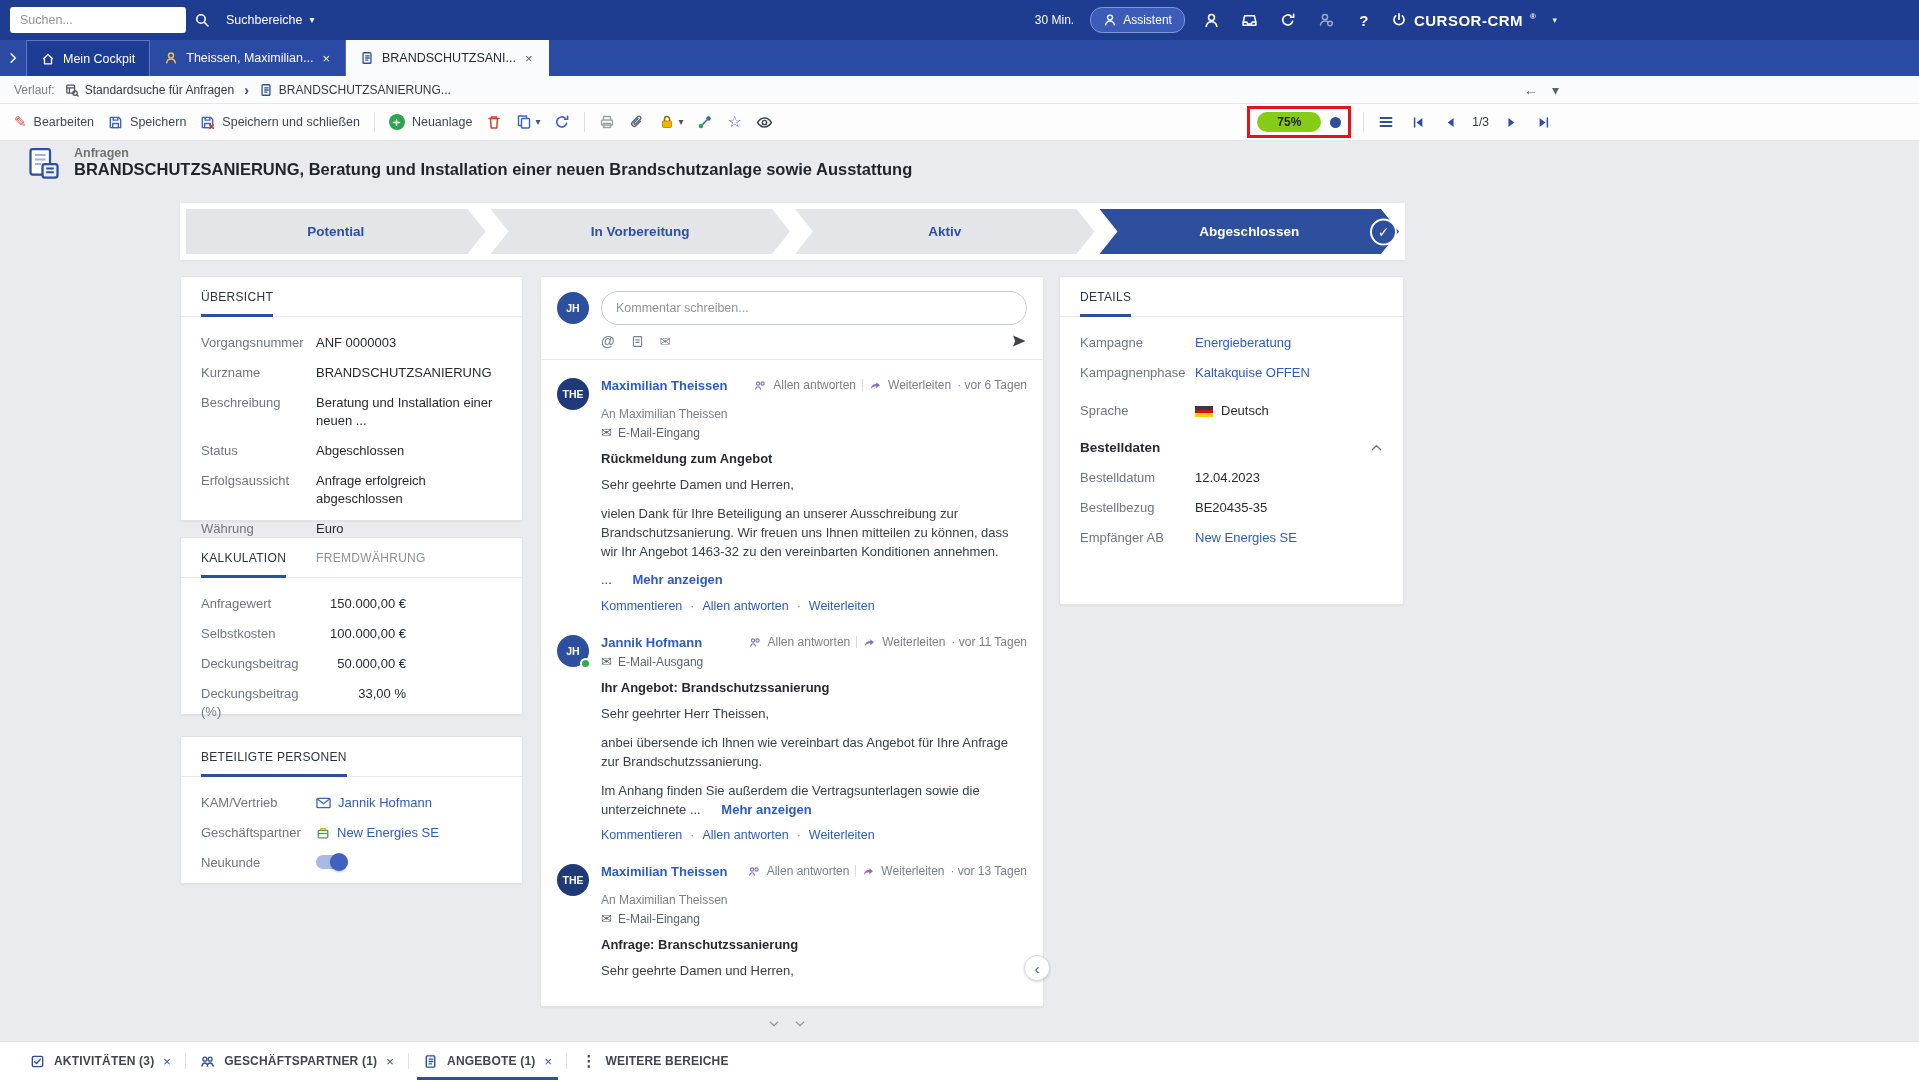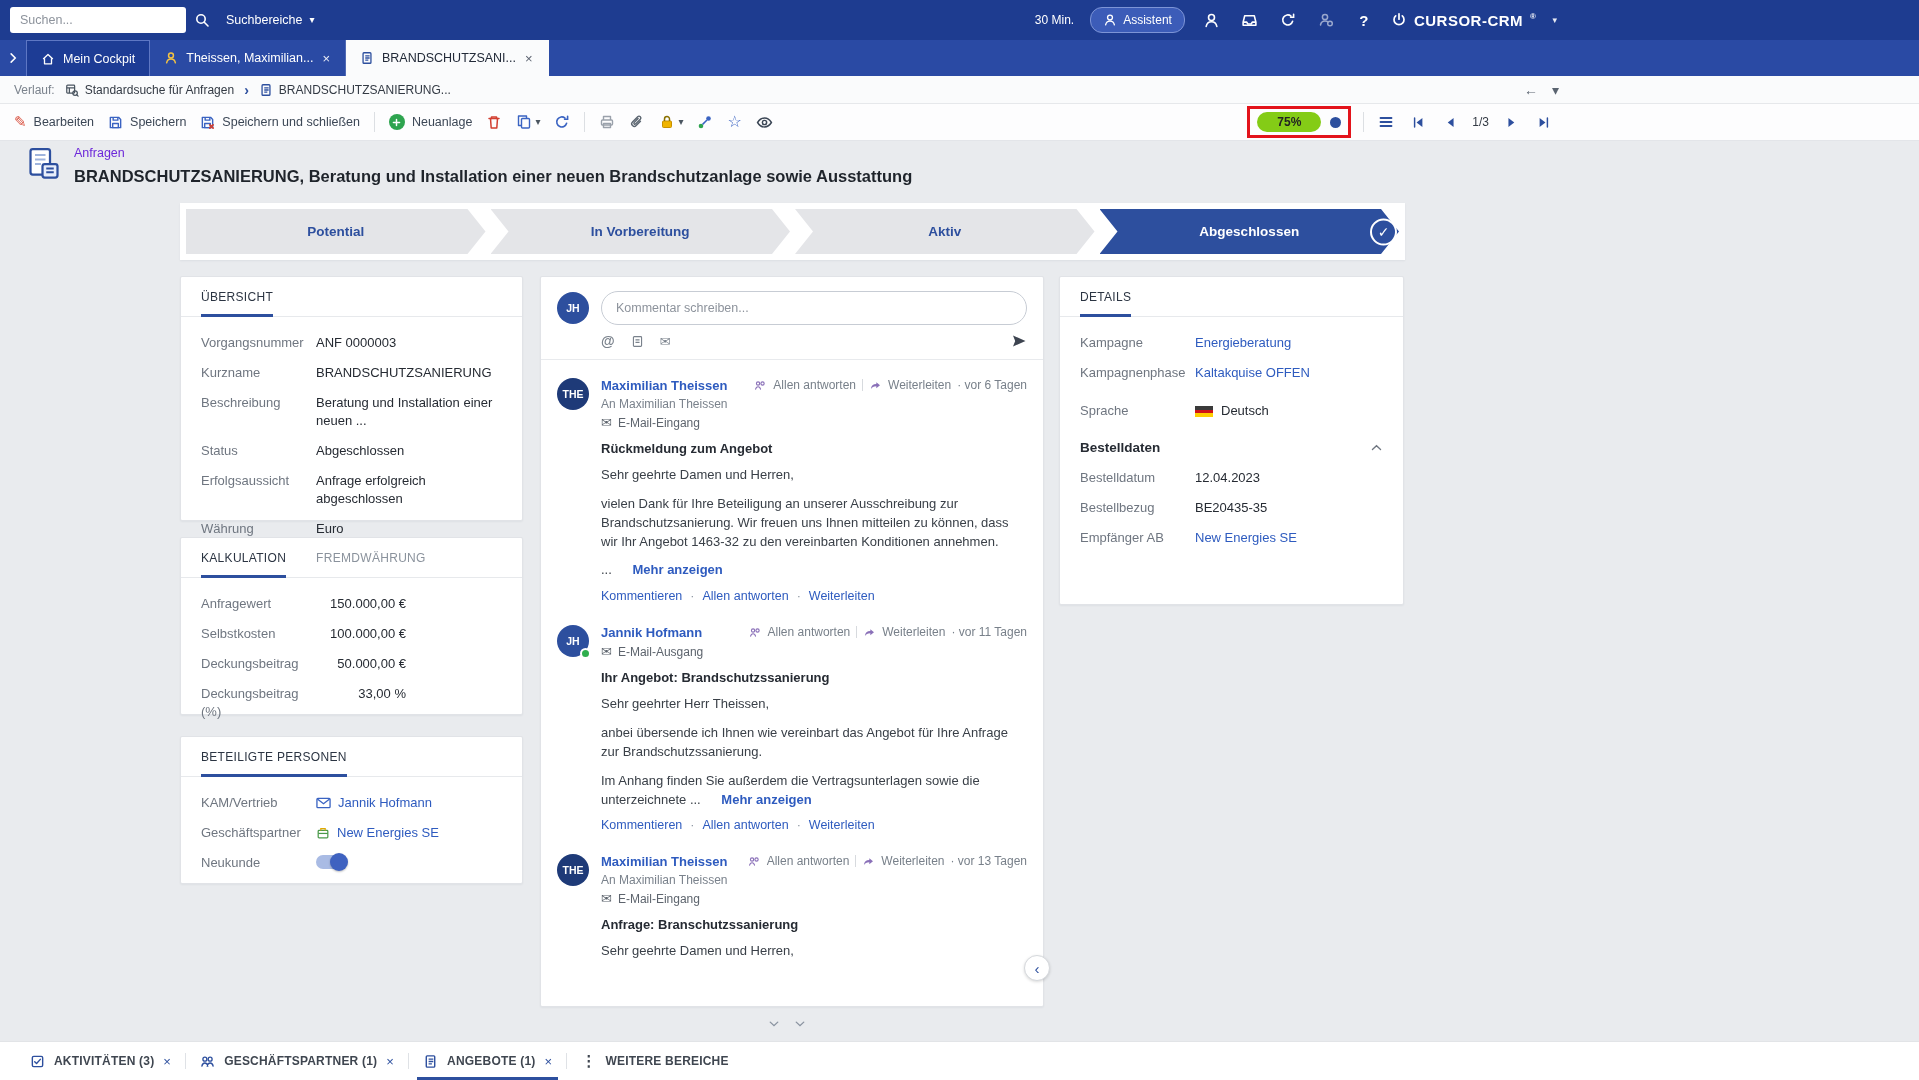--- a/index.html
+++ b/index.html
@@ -54,21 +54,21 @@
   .star { color:#3a63c2; font-size:16px; line-height:1; }
   .toolbar-right { margin-left:auto; display:flex; align-items:center; gap:12px; padding-right:352px; }
   .annotated { display:flex; align-items:center; gap:9px; border:3px solid #e3131b; padding:3px 7px; }
   .progress-badge { display:inline-flex; align-items:center; justify-content:center; min-width:64px; height:20px; border-radius:10px; background:#84cc16; color:#222; font-size:12px; font-weight:bold; }
   .status-dot { width:11px; height:11px; border-radius:50%; background:#2d4f9e; }
   .pgbtn { color:#2d4f9e; width:20px; justify-content:center; }
   .pager-text { font-size:12px; color:#333a44; }
 
   
   .record-head { position:absolute; left:26px; top:146px; display:flex; gap:12px; align-items:flex-start; }
-  .rec-entity { font-size:12.5px; color:#6d28d9; margin-bottom:7px; }
+  .rec-entity { font-size:12.5px; color:#737373; margin-bottom:0;font-weight:bold; }
   .rec-title { font-size:16.5px; font-weight:bold; color:#1f242b; }
 
   
   .stageband { position:absolute; left:180px; top:203px; width:1225px; height:57px; background:#fff; box-shadow:0 1px 2px rgba(20,30,60,.06); padding:6px; }
   .stages { position:relative; display:flex; gap:5px; height:45px; }
   .stage { flex:1; display:flex; align-items:center; justify-content:center; background:#e4e5e8; color:#2d4f9e; font-size:13.5px; font-weight:600; cursor:pointer;
            clip-path:polygon(0 0, calc(100% - 18px) 0, 100% 50%, calc(100% - 18px) 100%, 0 100%, 18px 50%); }
   .stage.s-first { clip-path:polygon(0 0, calc(100% - 18px) 0, 100% 50%, calc(100% - 18px) 100%, 0 100%); }
   .stage.active { background:#2d4f9e; color:#fff; }
   .stage-check { position:absolute; right:2px; top:50%; transform:translateY(-50%); width:27px; height:27px; border-radius:50%; background:#2d4f9e; border:2px solid #fff; color:#fff; display:flex; align-items:center; justify-content:center; font-size:14px; }
@@ -104,21 +104,21 @@
   .send-btn { margin-left:auto; color:#3d4450; }
   .feed { padding:2px 16px 0; }
   .entry { display:flex; gap:12px; padding:16px 0 6px; }
   .entry-main { flex:1; min-width:0; }
   .entry-head { display:flex; justify-content:space-between; align-items:flex-start; gap:8px; }
   .author { color:#2e5bbf; font-weight:bold; font-size:13px; }
   .meta { display:flex; align-items:center; gap:6px; font-size:12px; color:#78808a; white-space:nowrap; }
   .mico { color:#8a70b8; }
   .mdiv { width:1px; height:12px; background:#d7dade; }
   .mtime::before { content:"·  "; }
-  .to { font-size:12px; color:#7a828c; margin-top:4px; }
+  .to { font-size:12px; color:#7a828c; margin-top:14px; }
   .channel { font-size:12px; color:#5d646d; margin-top:4px; display:flex; gap:6px; align-items:center; }
   .env { font-size:13px; }
   .subject { font-size:13px; font-weight:bold; color:#262b33; margin-top:11px; }
   .bodyp { font-size:13px; color:#3a4048; margin-top:10px; line-height:1.45; }
   .dots { color:#3a4048; }
   .more { color:#2e5bbf; font-weight:bold; font-size:13px;margin-left:17px; }
   .entry-foot { margin-top:9px; font-size:12.5px; display:flex;text-align:center; }
   .flink { color:#2e5bbf; }
   .flink + .flink::before { content:"·"; color:#8a93a0; margin:0 8px; }
   .collapse-btn { position:absolute; left:1024px; top:955px; width:26px; height:26px; border-radius:50%; background:#fff; border:1px solid #d5d8dc; box-shadow:0 1px 3px rgba(0,0,0,.15); color:#2d4f9e; font-size:15px; display:flex; align-items:center; justify-content:center; z-index:5; }

